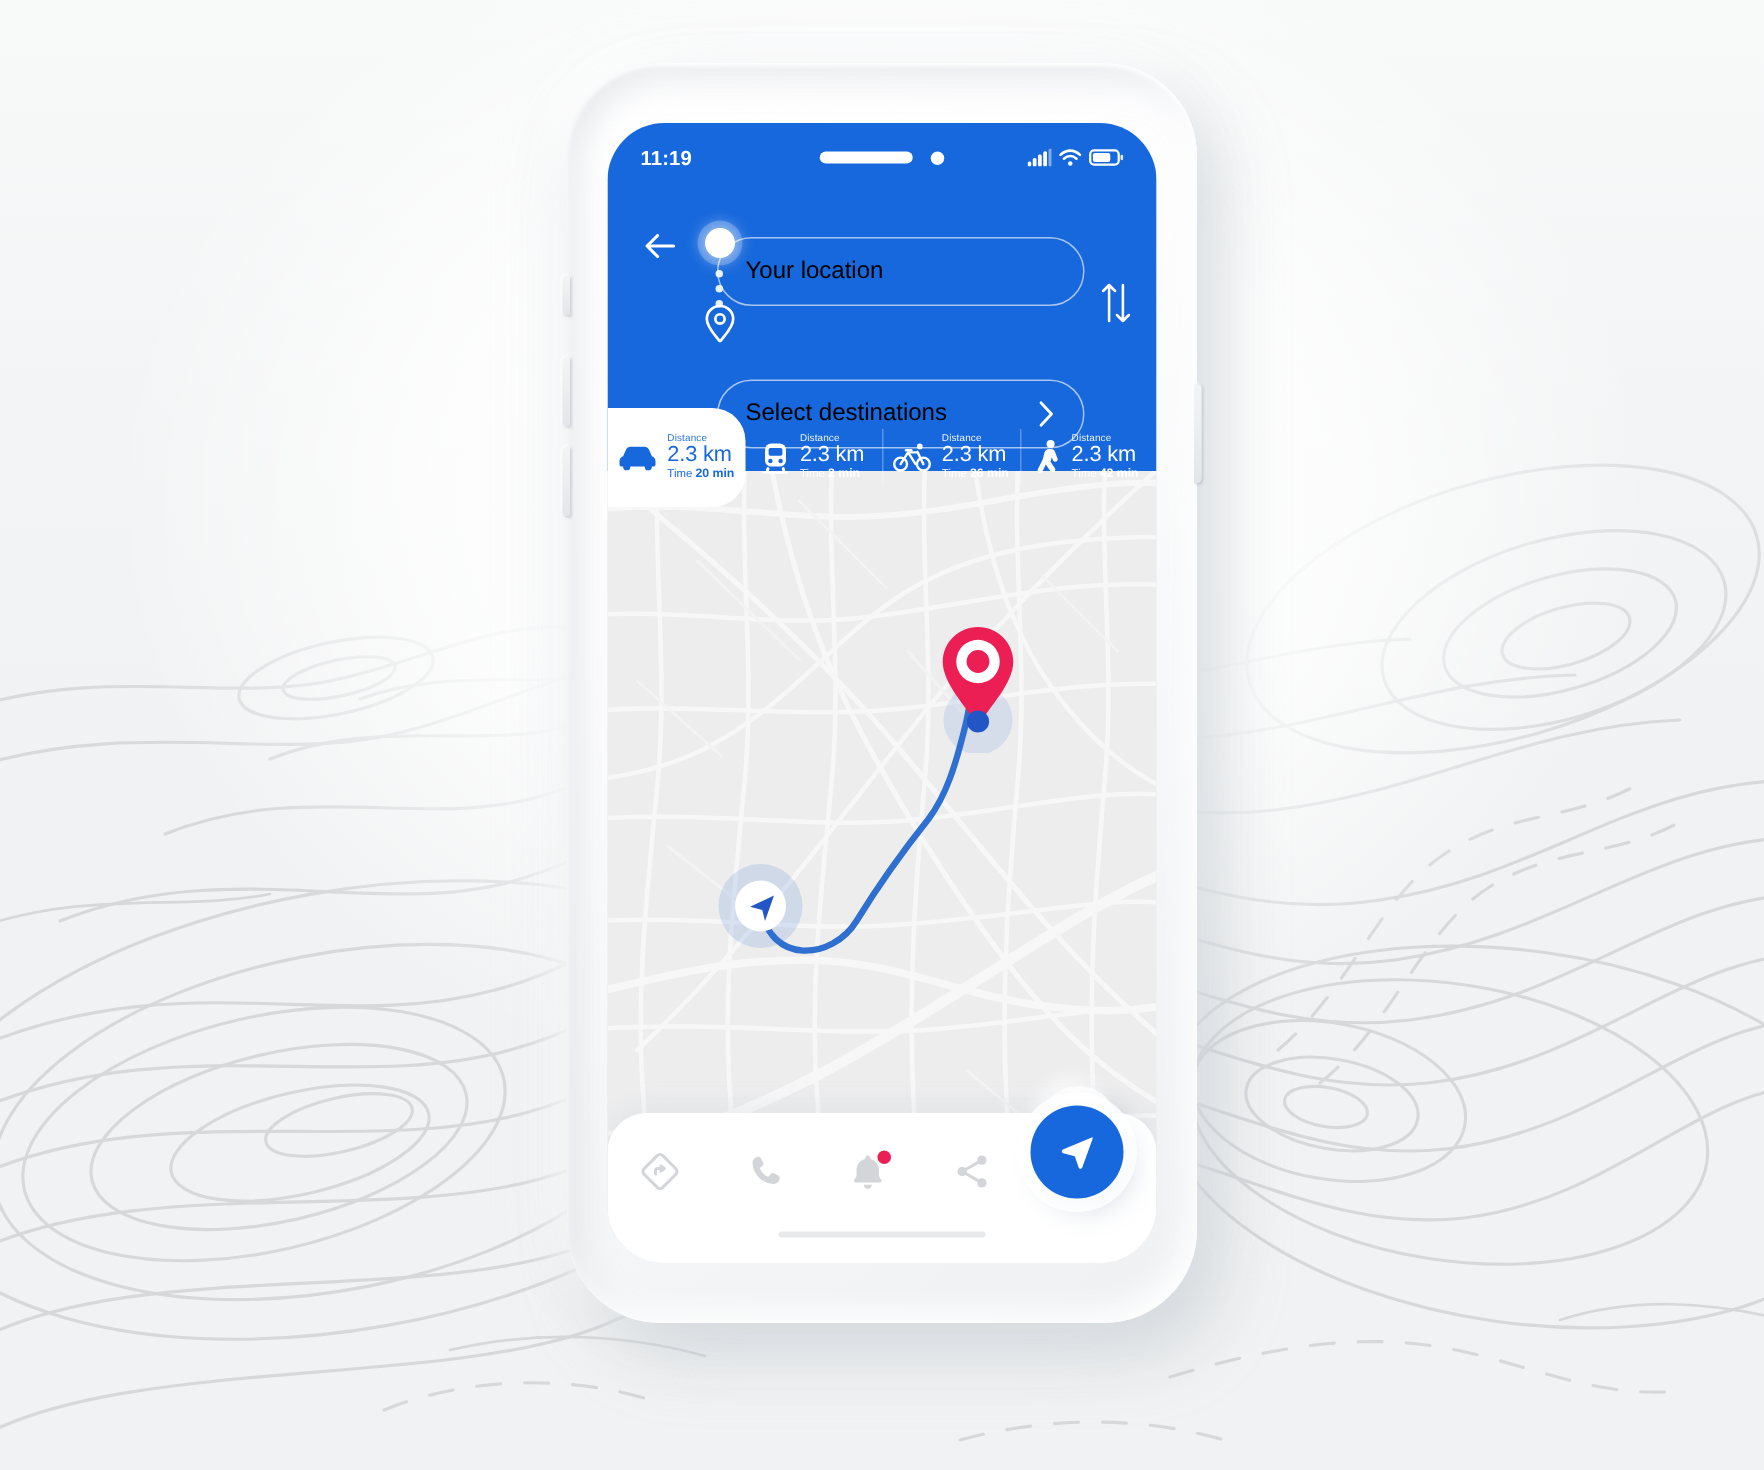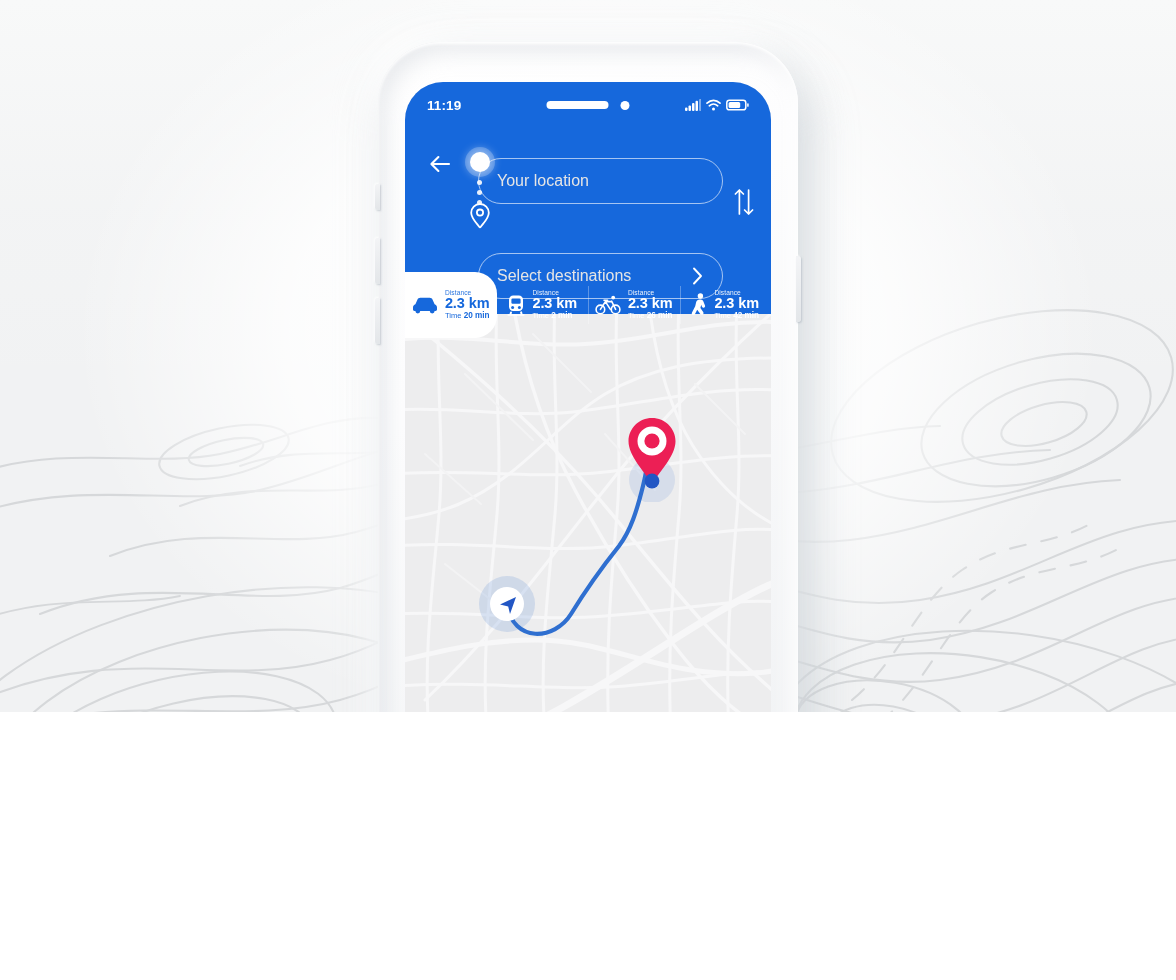--- a/index.html
+++ b/index.html
@@ -8,21 +8,21 @@
     width: 1176px;
     height: 980px;
     overflow: hidden;
     font-family: "Liberation Sans", sans-serif;
   }
 
   
   #scene {
     position: relative;
     width: 1176px;
-    height: 712px;
+    height: 980px;
     background: #f2f3f4;
     overflow: hidden;
   }
   #topo-bg {
     position: absolute;
     inset: 0;
     width: 1176px;
     height: 980px;
   }
   #bg-vignette {
@@ -165,21 +165,21 @@
   .field {
     position: absolute;
     left: 73px;
     width: 245px;
     height: 46px;
     border: 1.6px solid rgba(255,255,255,0.62);
     border-radius: 23px;
     display: flex;
     align-items: center;
     padding: 0 18px;
-    color: #e5e5e5;
+    color: #000000;
     font-size: 16px;
     cursor: pointer;
   }
   #field-origin { top: 76px; }
   #field-dest   { top: 132px; margin-top: 39px; }
   #dest-chevron { margin-left: auto; }
   #swap-btn {
     position: absolute;
     right: 16px; top: 105px;
     cursor: pointer;
@@ -212,21 +212,21 @@
   }
   .tab.active {
     background: #fff;
     border-radius: 0 22px 22px 0;
     z-index: 2;
   }
   .tab.active + .tab::before { display: none; }
   .tab-info { line-height: 1.06; color: #fff; }
   .tab.active .tab-info { color: #1668dc; }
   .tab-dist-label { font-size: 6.6px; opacity: .92; letter-spacing: .1px; }
-  .tab-dist { font-size: 14.5px; font-weight: bold; letter-spacing: -.1px; }
+  .tab-dist { font-size: 14.5px; font-weight: normal; letter-spacing: -.1px; }
   .tab-time { font-size: 7.6px; }
   .tab-time b { font-size: 8.2px; }
   .tab-icon { display: flex; color: #fff; }
   .tab.active .tab-icon { color: #1668dc; }
 
   
   #map {
     position: absolute;
     left: 0; top: 232px;
     width: 366px;

